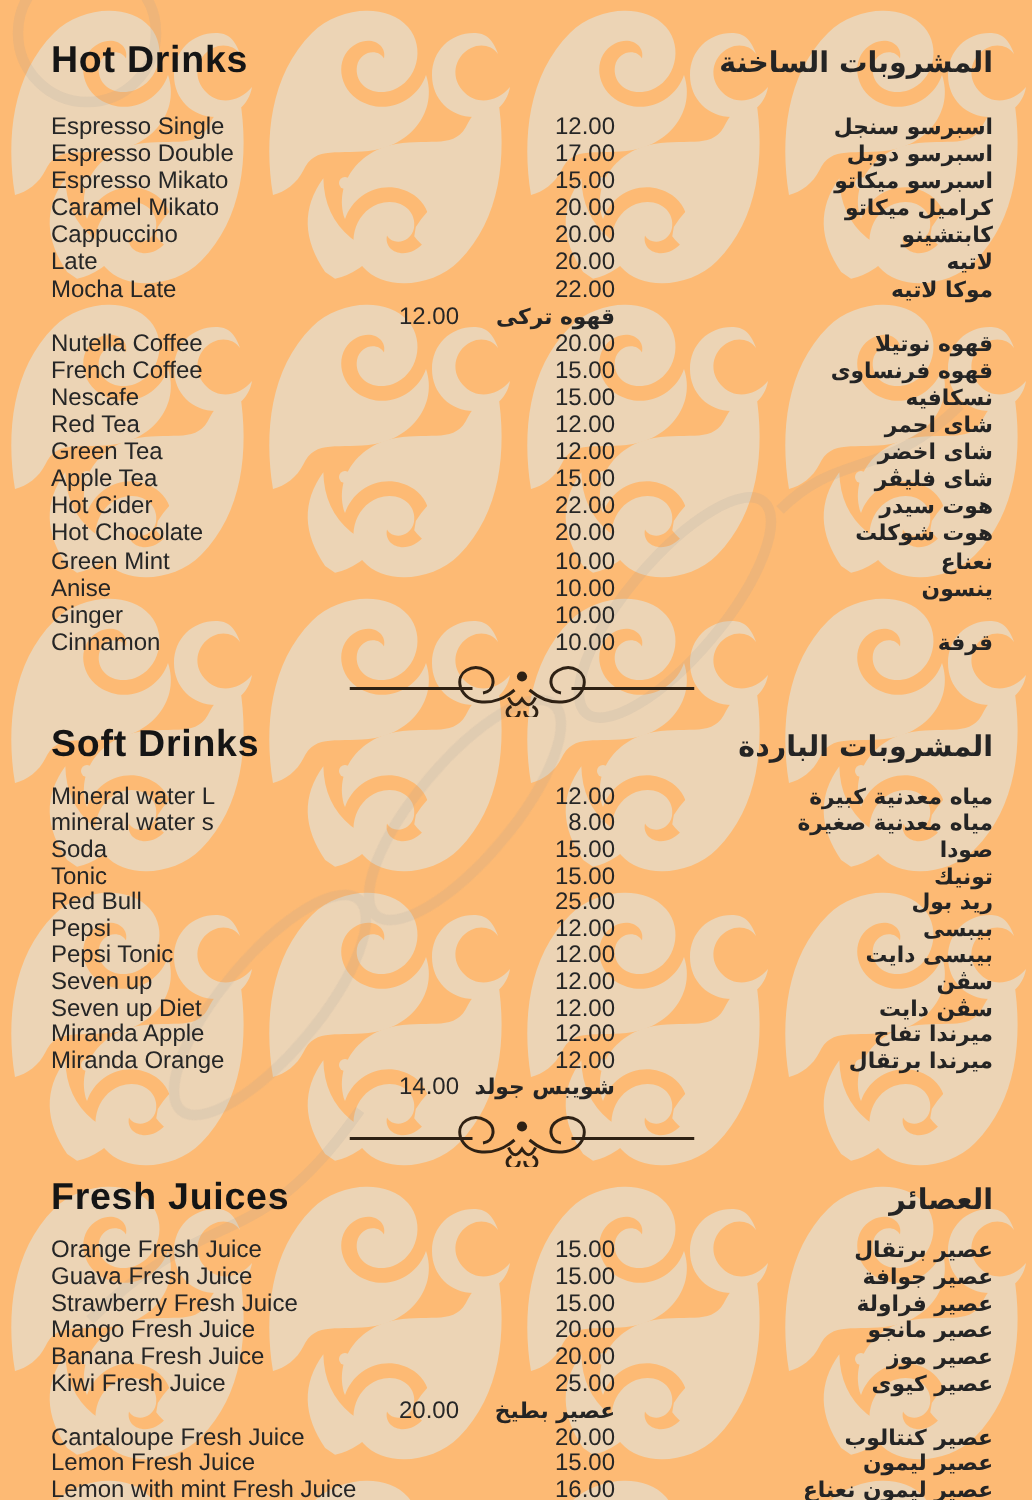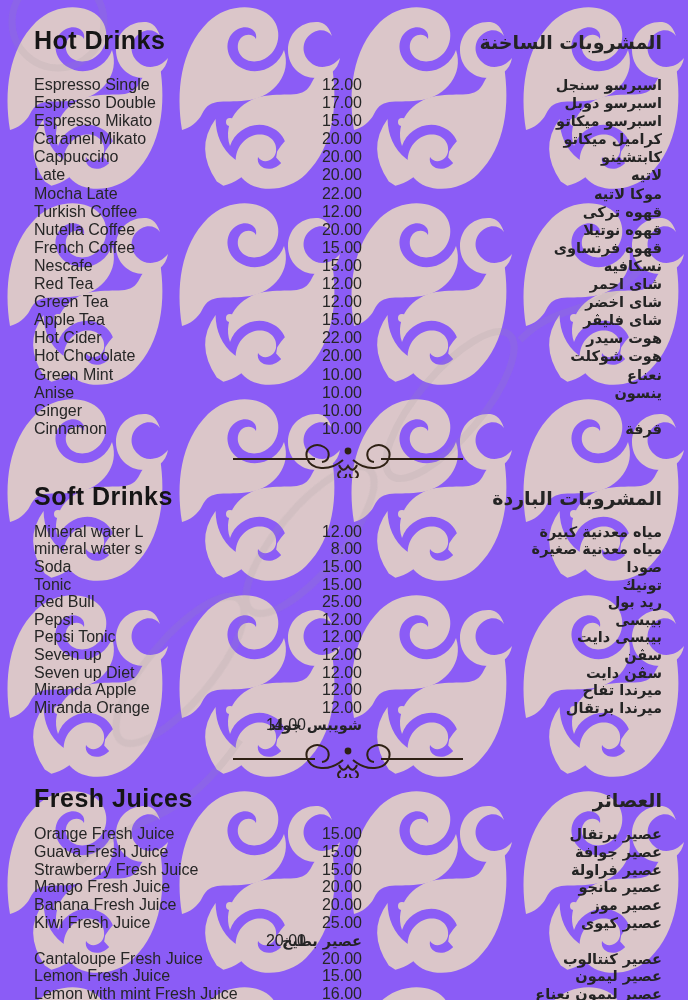--- a/index.html
+++ b/index.html
@@ -1,21 +1,21 @@
 <!DOCTYPE html>
 <html><head>
 <meta charset="utf-8">
 <style>
   * { margin:0; padding:0; box-sizing:border-box; }
   html,body { background:#888; }
   .page {
     position:relative;
     width:688px; height:1000px;
     margin:0 auto;
-    background:#8b5cf6;
+    background:#fdba74;
     overflow:hidden;
     font-family:"Liberation Sans", sans-serif;
     color:#1f1f1f;
   }
   .bg-layer, .wm-layer { position:absolute; inset:0; pointer-events:none; }
   .content { position:absolute; inset:0; padding:26px 26px 0 34px; }
 
   .section-header {
     display:flex; justify-content:space-between; align-items:baseline;
   }
@@ -24,20 +24,21 @@
     font-family:"DejaVu Sans", sans-serif;
     font-size:19px; font-weight:bold; color:#242424;
     direction:rtl;
   }
 
   .rows { margin-top:21px; }
   .row {
     display:grid;
     grid-template-columns:272px 56px 1fr;
     align-items:baseline;
+    gap:48px;
   }
   .cell-en  { font-size:16px; color:#262626; white-space:nowrap; }
   .cell-price { font-size:16px; color:#262626; text-align:right; }
   .cell-ar {
     font-family:"DejaVu Sans", sans-serif;
     font-size:14.5px; font-weight:bold; color:#242424;
     text-align:right; direction:rtl; white-space:nowrap;
   }
   .sec-hot  .row { height:18.1px; }
   .sec-soft .row { height:17.6px; }
@@ -135,21 +136,20 @@
     <span class="cell-ar">لاتيه</span>
   </div>
 
   <div class="row">
     <span class="cell-en">Mocha Late</span>
     <span class="cell-price">22.00</span>
     <span class="cell-ar">موكا لاتيه</span>
   </div>
 
   <div class="row">
-    <span class="cell-en">Turkish Coffee</span>
     <span class="cell-price">12.00</span>
     <span class="cell-ar">قهوه تركى</span>
   </div>
 
   <div class="row">
     <span class="cell-en">Nutella Coffee</span>
     <span class="cell-price">20.00</span>
     <span class="cell-ar">قهوه نوتيلا</span>
   </div>
 

